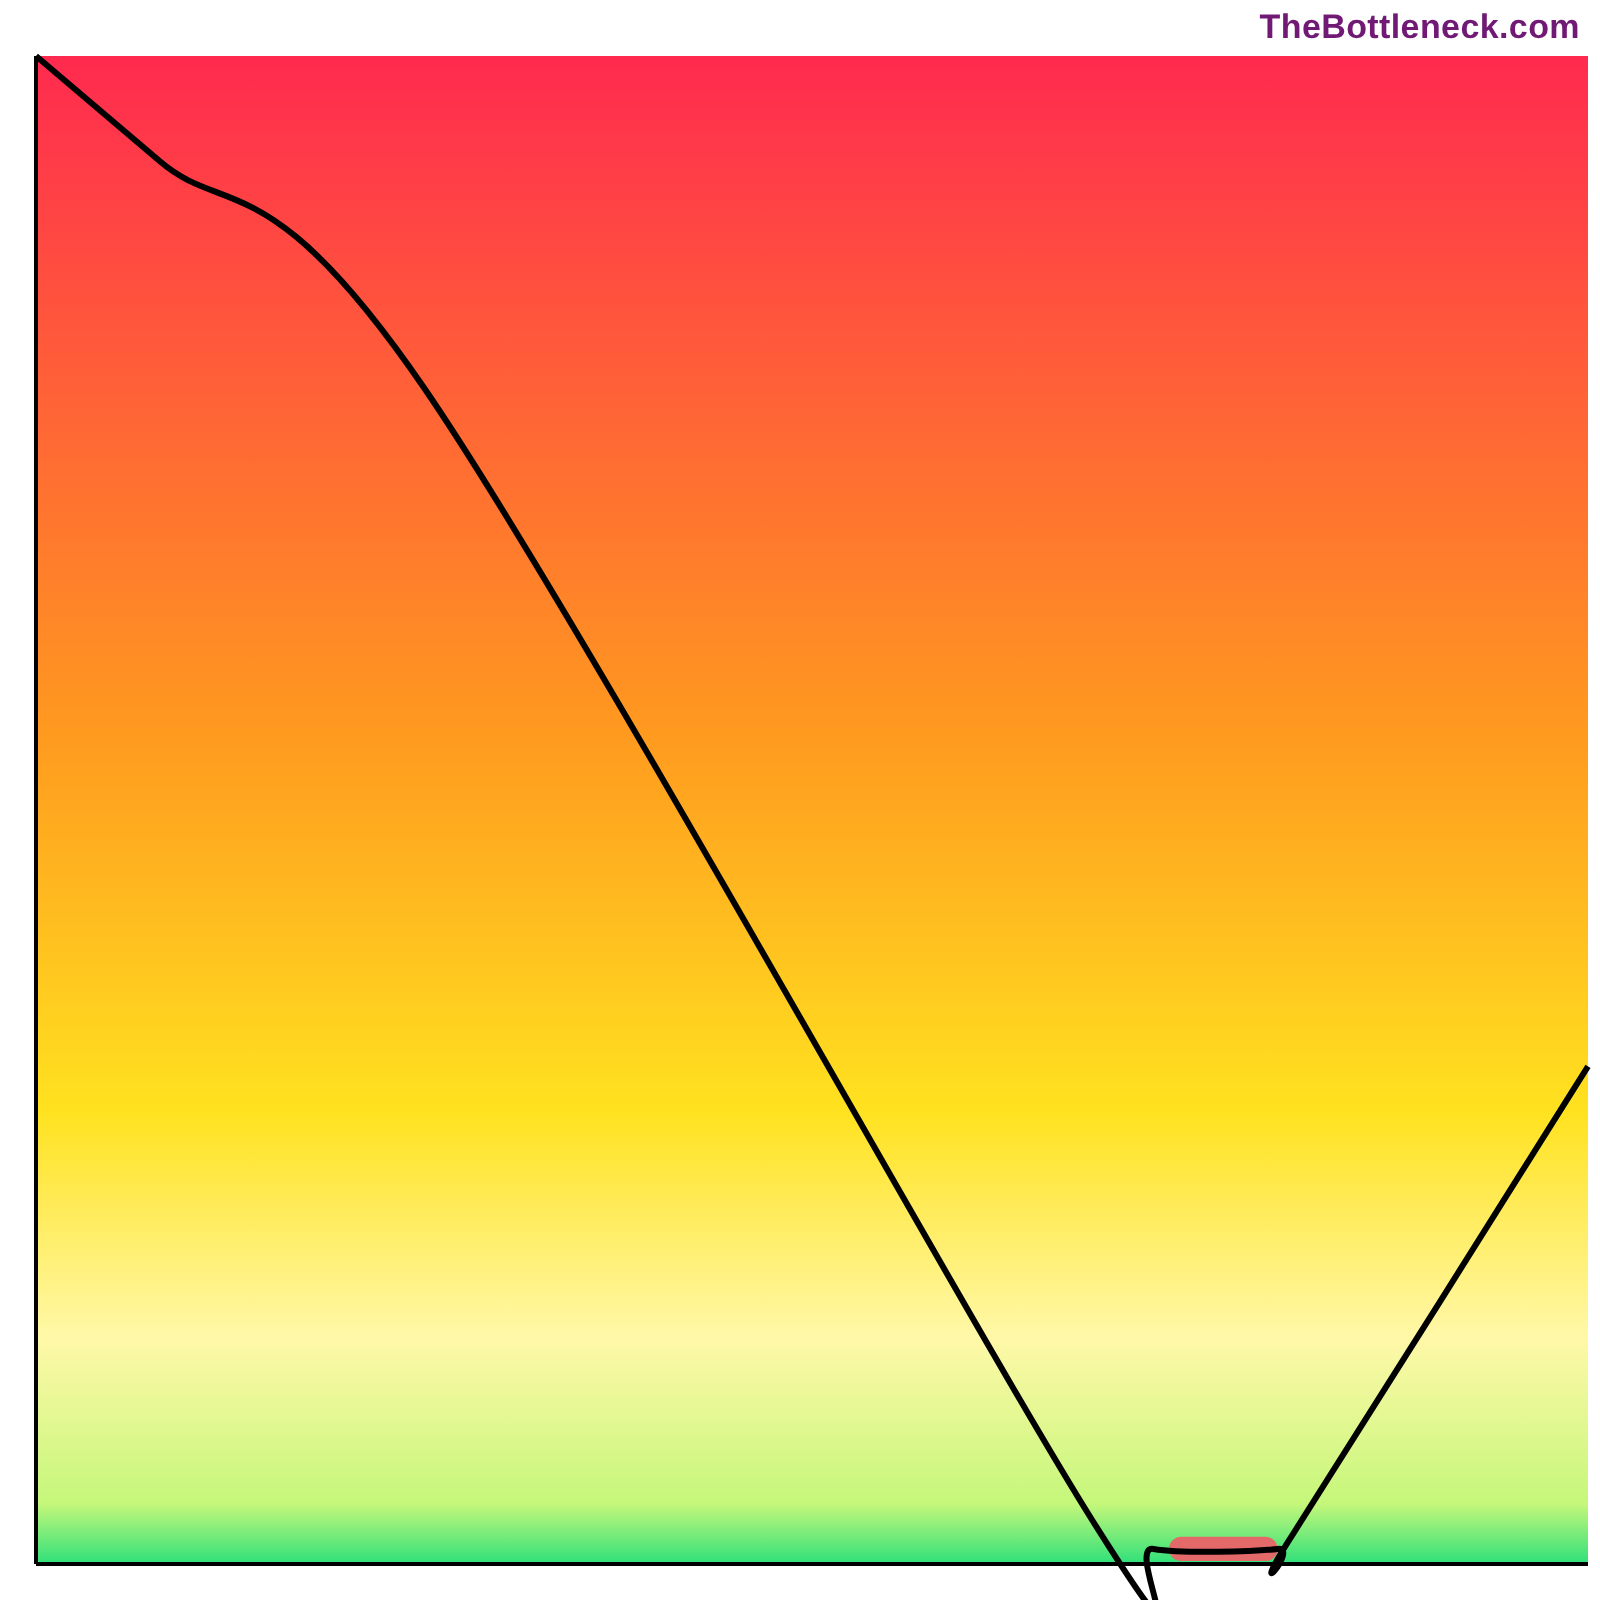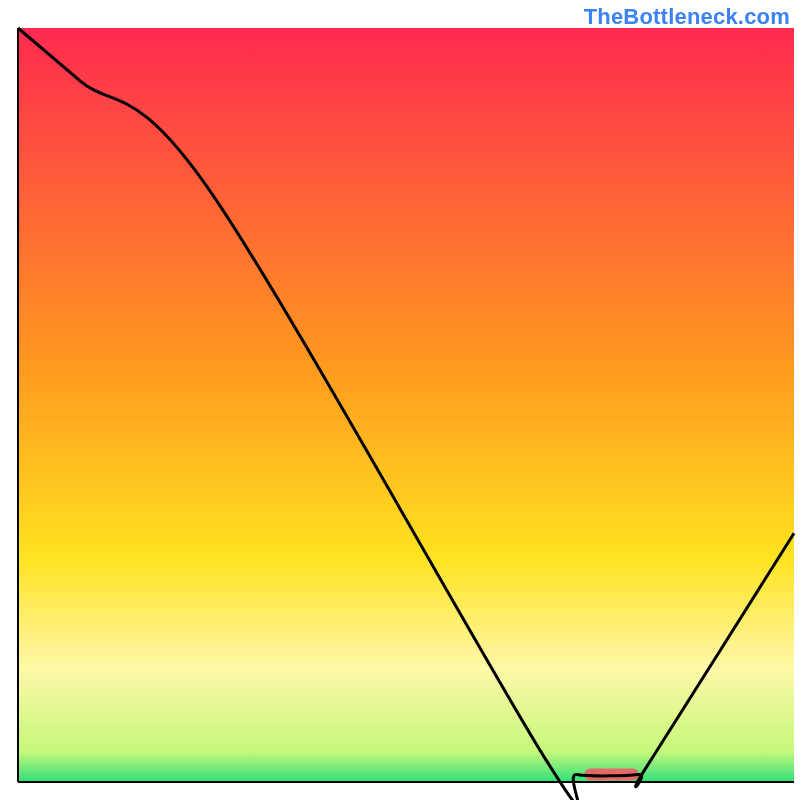--- a/index.html
+++ b/index.html
@@ -12,23 +12,23 @@
   }
   .chart {
     position: relative;
     width: 800px;
     height: 800px;
   }
   .watermark {
     position: absolute;
     top: 4px;
     right: 10px;
-    font-size: 22px;
+    font-size: 17px;
     font-weight: 600;
-    color: #3b82f6;
+    color: #701a75;
     letter-spacing: 0.2px;
   }
   svg {
     display: block;
   }
 </style>
 </head>
 <body>
 
 <div class="chart">

